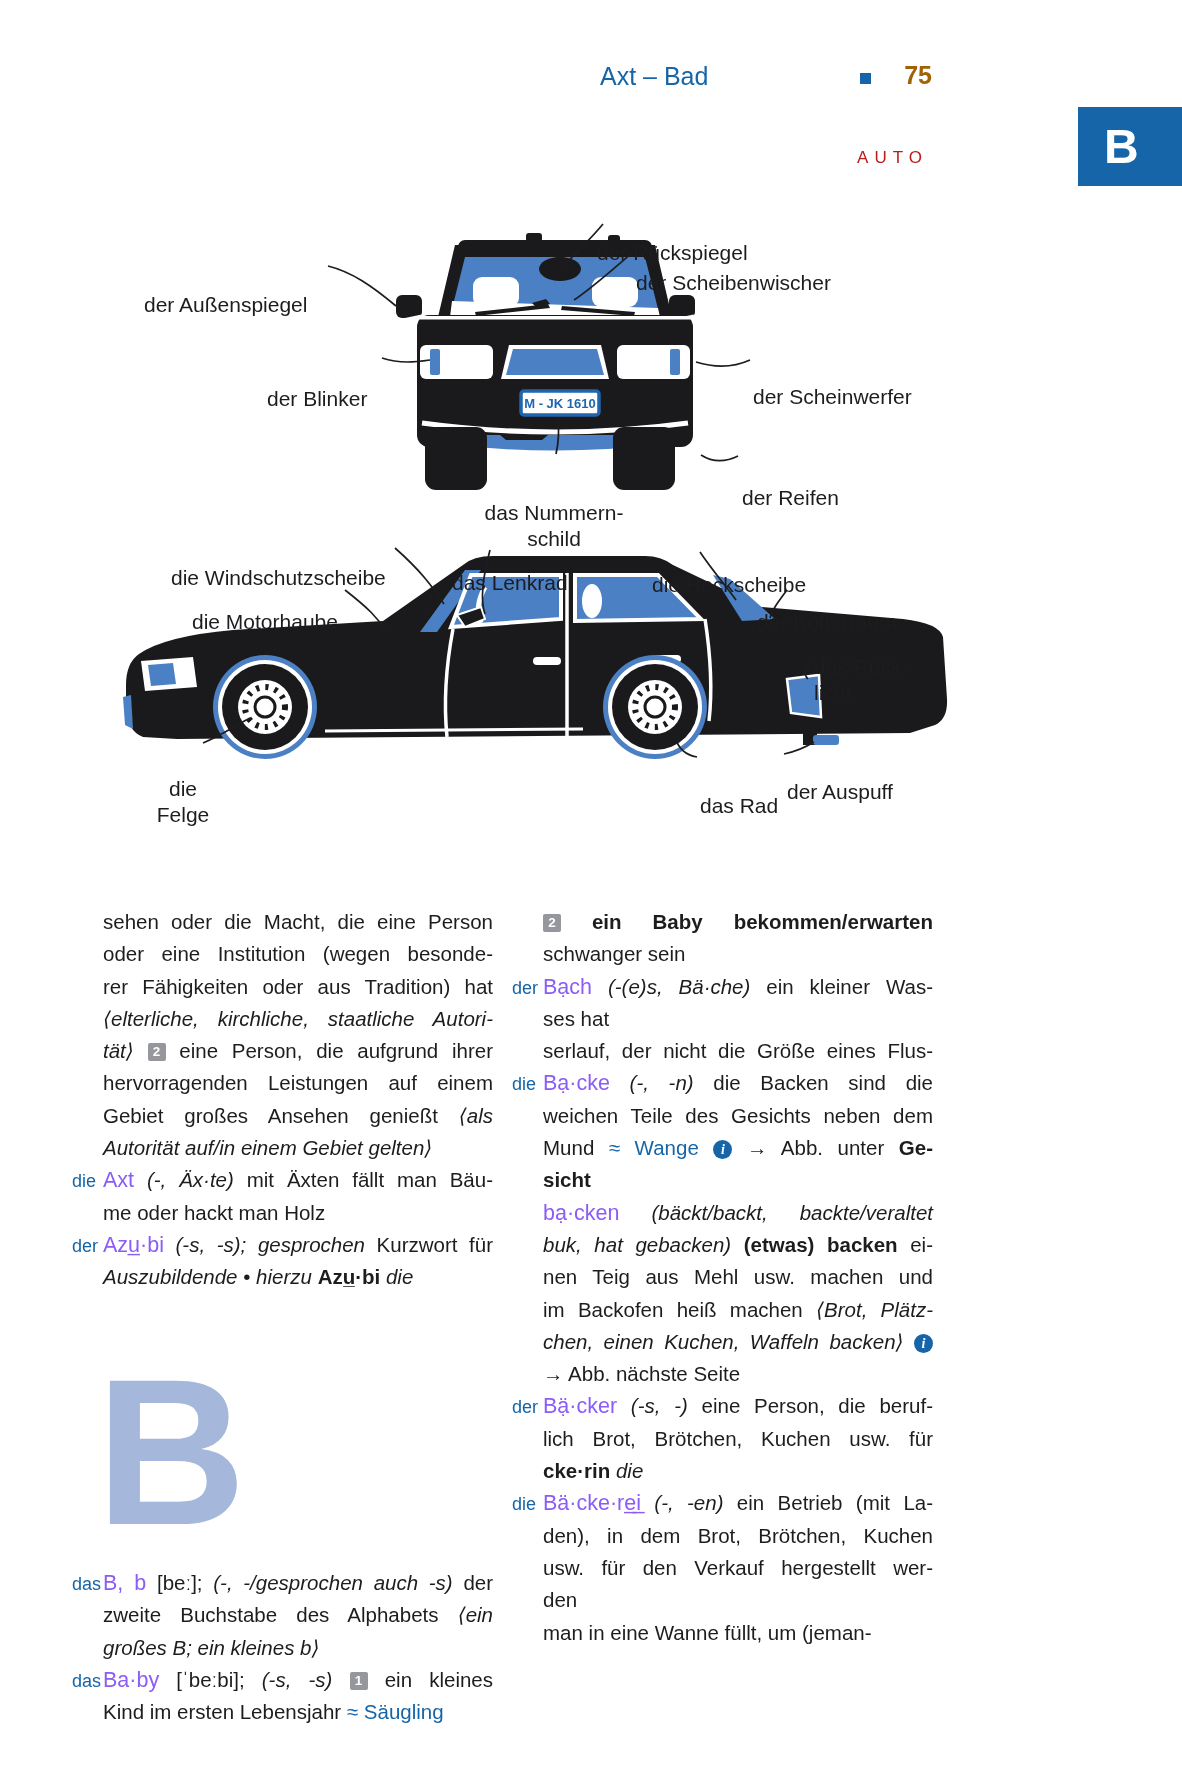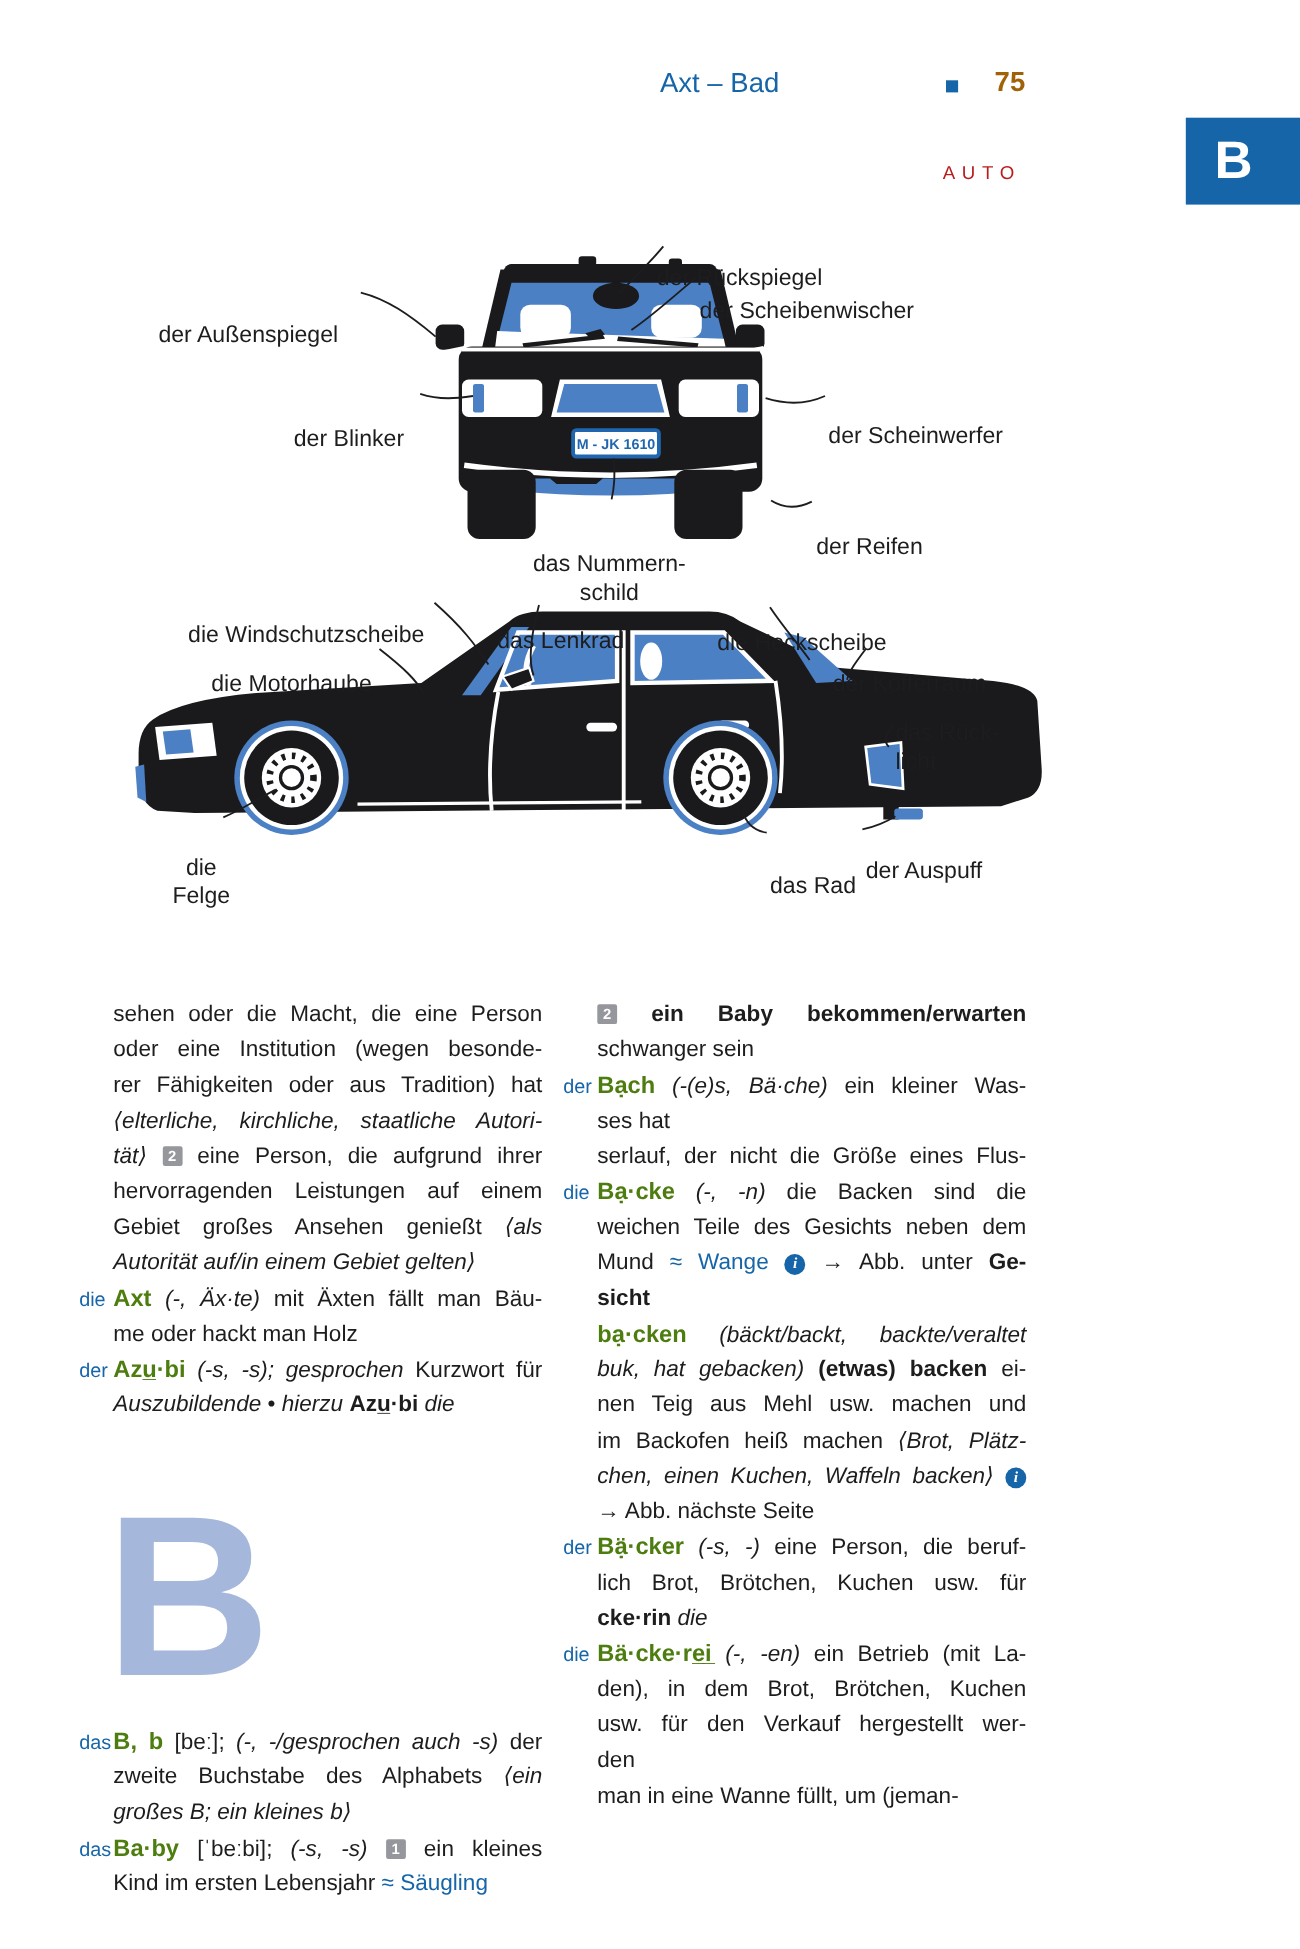--- a/index.html
+++ b/index.html
@@ -27,21 +27,21 @@
   .col-left-2{left:72px;top:1567px;}
   .col-right{left:512px;top:906px;}
   .tline{height:32.3px;box-sizing:border-box;padding-left:31px;
          text-align:justify;text-align-last:justify;white-space:normal;}
   .tline.first{padding-left:0;}
   .tline.end{text-align-last:left;}
   .sg-r{}
   .sg-i{font-style:italic;}
   .sg-b{font-weight:bold;}
   .sg-blue{color:#1565a8;}
-  .sg-hw{color:#4d7c0f;font-weight:bold;font-size:21.5px;}
+  .sg-hw{color:#8b5cf6;font-weight:normal;font-size:21.5px;}
   .sg-art{color:#1565a8;font-size:18px;display:inline-block;width:31px;}
   .sg-num{display:inline-block;width:18px;height:18px;border-radius:2px;background:#95979c;
           color:#fff;font-size:13.5px;font-weight:bold;line-height:18px;text-align:center;
           vertical-align:2px;text-align-last:center;}
   .sg-info{display:inline-block;width:19px;height:19px;border-radius:50%;background:#1565a8;
            color:#fff;font-size:14px;font-weight:bold;font-style:italic;line-height:19px;
            text-align:center;vertical-align:1px;text-align-last:center;
            font-family:"Liberation Serif","DejaVu Serif",serif;}
   .big-letter{position:absolute;left:96px;top:1352px;font-size:208px;font-weight:bold;
               line-height:200px;color:#a5b7db;}

